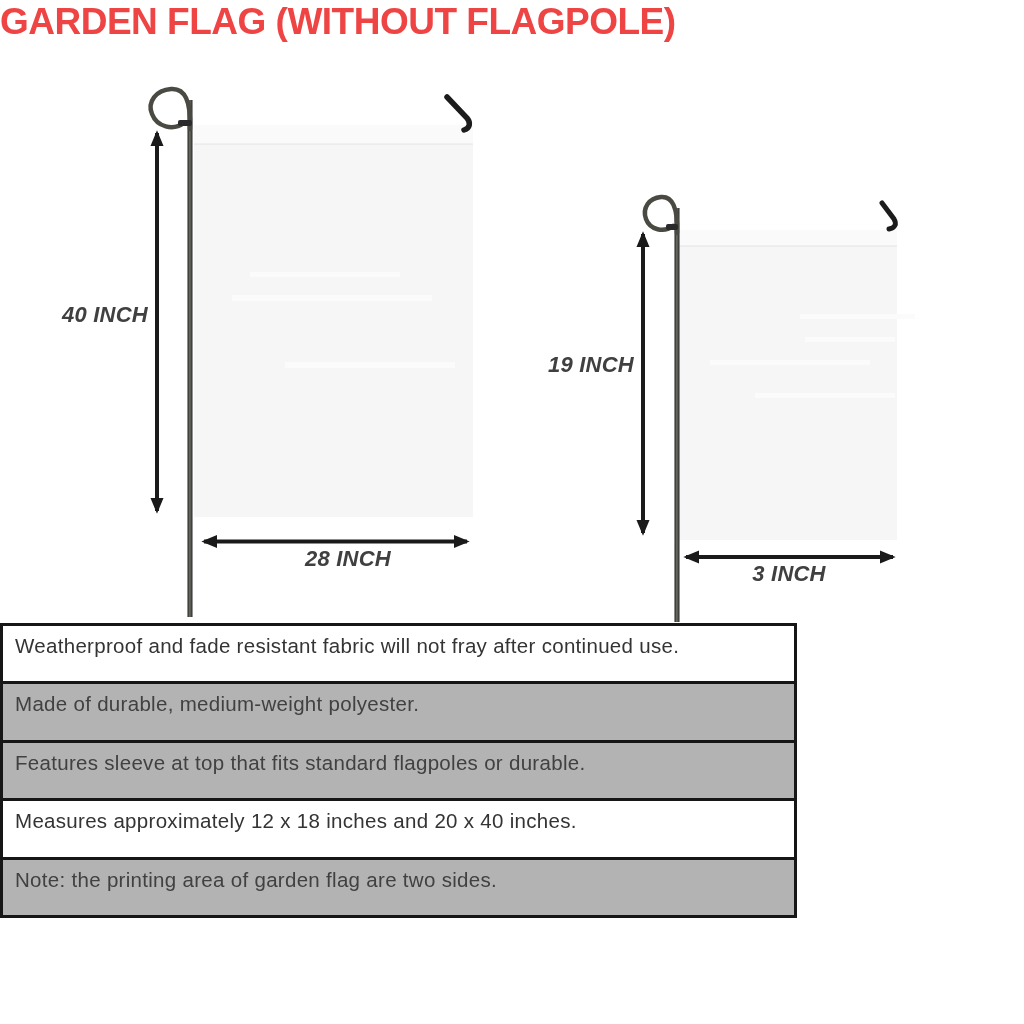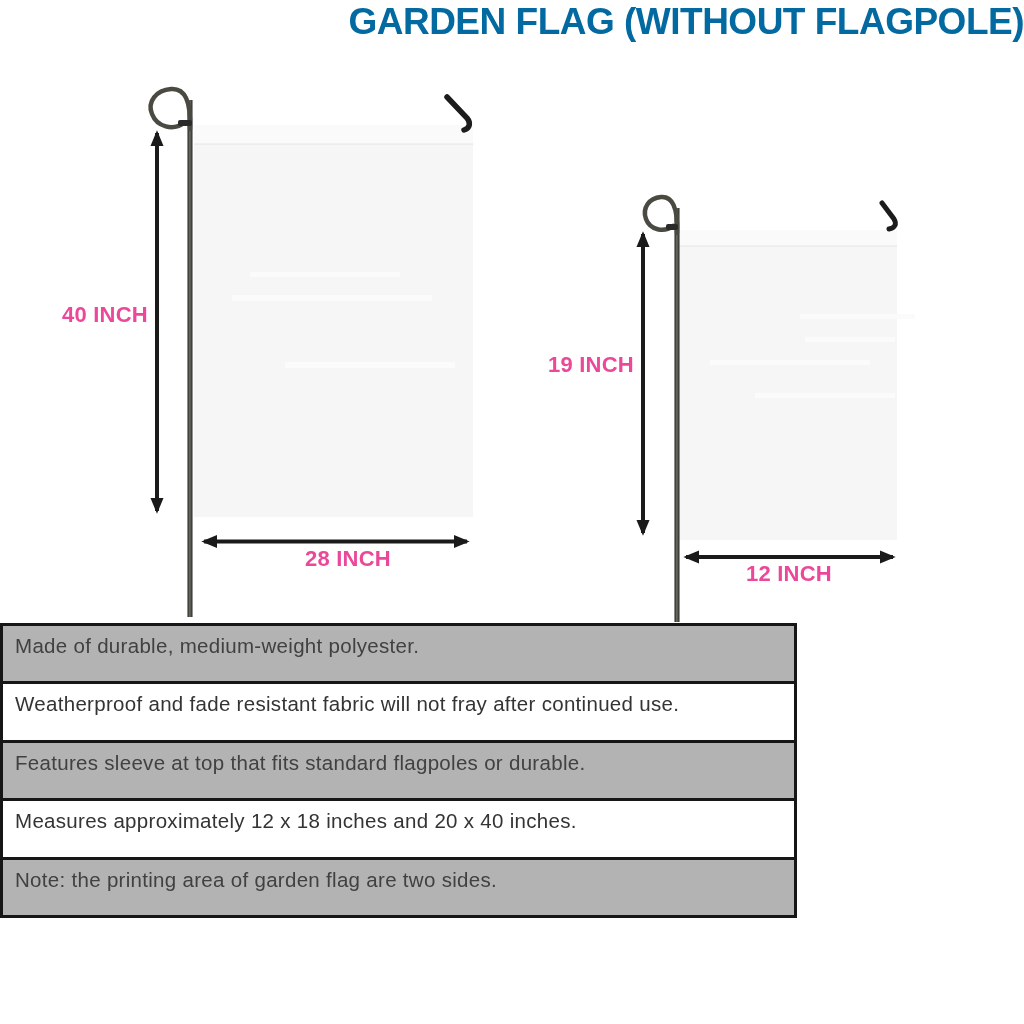--- a/index.html
+++ b/index.html
@@ -8,40 +8,41 @@
     width: 1024px;
     height: 1024px;
     background: #ffffff;
     overflow: hidden;
     font-family: "Liberation Sans", sans-serif;
   }
   .title {
     position: absolute;
     top: 2px; left: 0;
     width: 100%;
-    text-align: right;
+    text-align: left;
     font-weight: 800;
     font-size: 37px;
     line-height: 40px;
     letter-spacing: -0.5px;
-    color: #0369a1;
+    color: #ef4444;
   }
   .diagram-svg {
     position: absolute;
     top: 0; left: 0;
     width: 1024px; height: 1024px;
   }
   .dim-label {
     position: absolute;
     font-weight: 700;
     font-size: 22px;
-    color: #ec4899;
+    color: #404040;
     text-align: center;
     letter-spacing: 0.2px;
     white-space: nowrap;
+    font-style: italic;
   }
   .label-40 { left: 20px;  top: 302px; width: 170px; }
   .label-28 { left: 248px; top: 546px; width: 200px; }
   .label-18 { left: 506px; top: 352px; width: 170px; }
   .label-12 { left: 689px; top: 561px; width: 200px; }
   .features-table {
     position: absolute;
     left: 0; top: 623px;
     width: 797px; height: 295px;
     box-sizing: border-box;
@@ -117,28 +118,28 @@
       <rect x="666" y="224" width="12" height="6" rx="2" fill="#2a2a2a"></rect>
       <path d="M 882 203 L 894 219 C 897 224 895 228 889 229" fill="none" stroke="#1c1c1c" stroke-width="5" stroke-linecap="round"></path>
       <line x1="643" y1="234" x2="643" y2="533" stroke="#1a1a1a" stroke-width="4" marker-start="url(#ah)" marker-end="url(#ah)"></line>
       <line x1="686" y1="557" x2="893" y2="557" stroke="#1a1a1a" stroke-width="4" marker-start="url(#ah)" marker-end="url(#ah)"></line>
     </g>
   </svg>
 
   <div class="dim-label label-40">40 INCH</div>
   <div class="dim-label label-28">28 INCH</div>
   <div class="dim-label label-18">19 INCH</div>
-  <div class="dim-label label-12">12 INCH</div>
+  <div class="dim-label label-12">3 INCH</div>
 
   <div class="features-table">
+    <div class="feature-row row-plain">
+      <span>Weatherproof and fade resistant fabric will not fray after continued use.</span>
+    </div>
     <div class="feature-row row-shaded">
       <span>Made of durable, medium-weight polyester.</span>
-    </div>
-    <div class="feature-row row-plain">
-      <span>Weatherproof and fade resistant fabric will not fray after continued use.</span>
     </div>
     <div class="feature-row row-shaded">
       <span>Features sleeve at top that fits standard flagpoles or durable.</span>
     </div>
     <div class="feature-row row-plain">
       <span>Measures approximately 12 x 18 inches and 20 x 40 inches.</span>
     </div>
     <div class="feature-row row-shaded">
       <span>Note: the printing area of garden flag are two sides.</span>
     </div>

